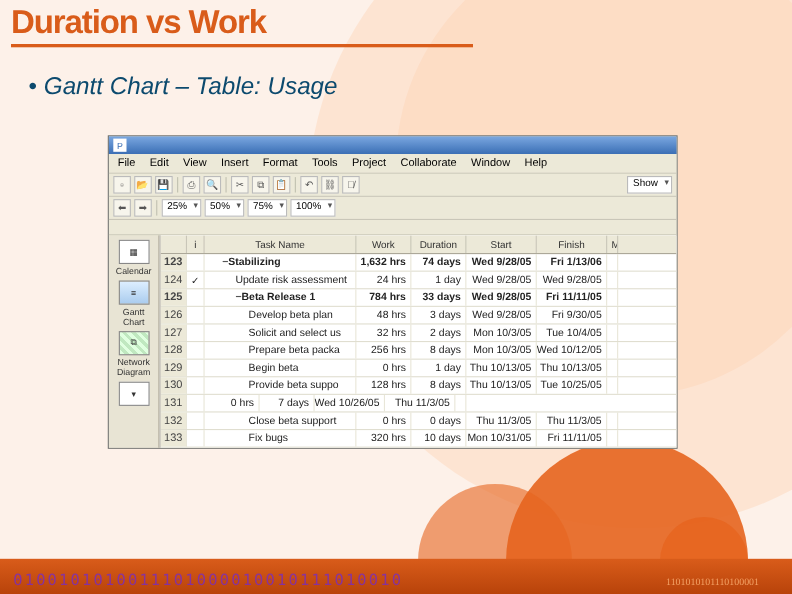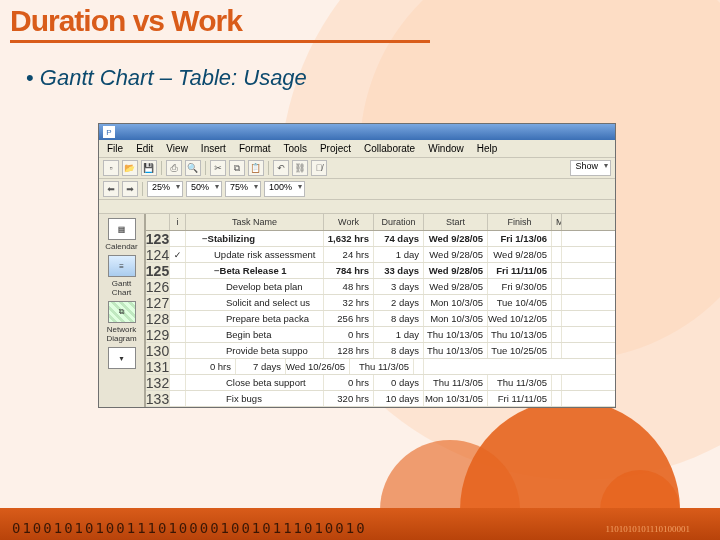--- a/index.html
+++ b/index.html
@@ -30,30 +30,30 @@
   .side-item{width:38px;text-align:center;font-size:8px;color:#333;cursor:pointer}
   .side-item .ico{width:28px;height:22px;margin:0 auto 2px;border:1px solid #888;background:#fff;display:flex;align-items:center;justify-content:center}
   .side-item .ico.gantt{background:linear-gradient(#ddeeff,#aaccee)}
   .side-item .ico.net{background:repeating-linear-gradient(45deg,#e0ffe0,#e0ffe0 3px,#c0e8c0 3px,#c0e8c0 6px)}
   .grid-wrap{flex:1;overflow:hidden;background:#fff;border-left:1px solid #aca899}
   .ghead{display:flex;background:#ece9d8;border-bottom:1px solid #aca899}
   .ghead .gh{border-right:1px solid #c9c6b8;padding:3px 4px;font-size:9px;color:#333;text-align:center;white-space:nowrap;overflow:hidden}
   .gh-row{width:24px}.gh-i{width:16px}.gh-name{flex:0 0 138px;text-align:left}.gh-work{width:50px}.gh-dur{width:50px}.gh-start{width:64px}.gh-fin{width:64px}.gh-m{width:10px}
   .grow{display:flex;border-bottom:1px solid #e0ded0;font-size:9.5px;color:#222;height:16px;align-items:center}
   .grow .gc{border-right:1px solid #e8e6d8;padding:0 4px;height:100%;display:flex;align-items:center;white-space:nowrap;overflow:hidden}
-  .gc-row{width:24px;background:#ece9d8;justify-content:center;border-right:1px solid #c9c6b8;font-size:14px;color:#444}
+  .gc-row{width:24px;background:#ece9d8;justify-content:center;border-right:1px solid #c9c6b8;font-size:10px;color:#444}
   .gc-i{width:16px;justify-content:center;font-size:9px}
   .gc-name{flex:0 0 138px}.gc-work{width:50px;justify-content:flex-end}.gc-dur{width:50px;justify-content:flex-end}.gc-start{width:64px;justify-content:flex-end}.gc-fin{width:64px;justify-content:flex-end}.gc-m{width:10px}
   .bold{font-weight:bold}
   .indent1{padding-left:16px !important}
   .indent2{padding-left:28px !important}
   .indent3{padding-left:40px !important}
   .outline::before{content:"\2212 ";color:#555}
   .footer{position:absolute;bottom:0;left:0;right:0;height:32px;background:linear-gradient(#d95c1a,#b8430a);z-index:1}
-  .bits{position:absolute;bottom:4px;left:12px;color:#000000;font-family:monospace;font-size:14px;letter-spacing:2px;z-index:2;opacity:0.7}
+  .bits{position:absolute;bottom:4px;left:12px;color:#6d28d9;font-family:monospace;font-size:14px;letter-spacing:2px;z-index:2;opacity:0.7}
   .bits2{position:absolute;bottom:6px;right:30px;color:#ffb67a;font-family:Liberation Serif, serif;font-size:9px;z-index:2;opacity:0.8}
 </style>
 </head>
 <body>
 
 <div class="bg-circles">
   <div class="circle c1"></div>
     <div class="circle c2"></div>
   <div class="circle c3"></div>
     <div class="circle c4"></div>

